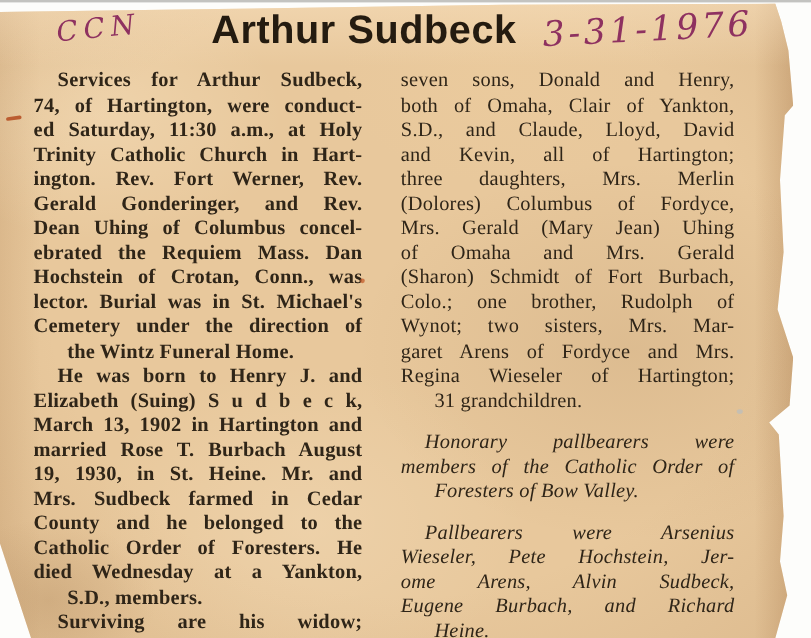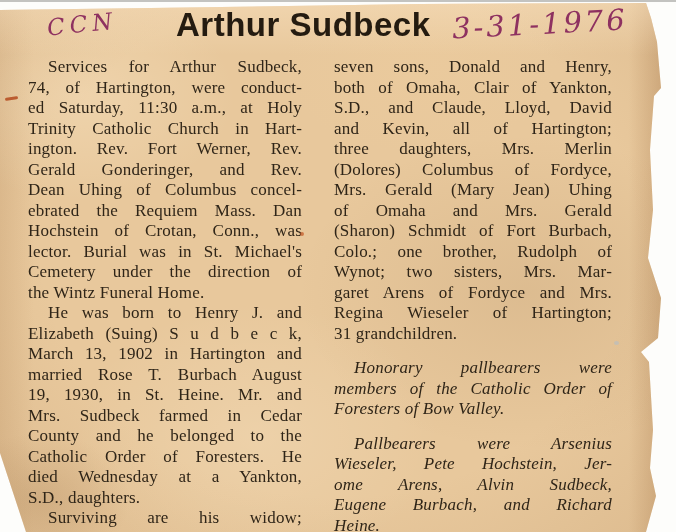--- a/index.html
+++ b/index.html
@@ -50,24 +50,24 @@
   }
   .margin-dash {
     position:absolute; left:5px; top:97px; width:13px; height:3px;
     background:#bb5c30; border-radius:2px; transform:rotate(-8deg);
   }
   .col {
     position:absolute; top:57px;
     font-size:17px; line-height:20.5px; color:#2f2518;
     letter-spacing:0.2px;
   }
-  .col-left  { left:28px;  width:274px; }
+  .col-left  { left:28px;  width:274px;font-weight:bold; }
   .col-right { left:334px; width:278px; }
   .line { text-align:justify; text-align-last:justify; }
-  .line.lastline { text-align-last:left; }
+  .line.lastline { text-align-last:left;margin-left:28px; }
   .line.indent { text-indent:20px; }
   .col-right .para + .para { margin-top:14px;font-style:italic; }
   .speck { position:absolute; border-radius:50%; }
   .speck-1 { left:300px; top:232px; width:4px; height:4px; background:rgba(196,94,44,0.75); }
   .speck-2 { left:614px; top:341px; width:5px; height:4px; background:rgba(190,190,186,0.8); }
 </style>
 </head>
 <body>
 
 <div class="stage">
@@ -100,21 +100,21 @@
         <div class="para">
           <div class="line indent">He was born to Henry J. and</div>
           <div class="line">Elizabeth (Suing) S u d b e c k,</div>
           <div class="line">March 13, 1902 in Hartington and</div>
           <div class="line">married Rose T. Burbach August</div>
           <div class="line">19, 1930, in St. Heine. Mr. and</div>
           <div class="line">Mrs. Sudbeck farmed in Cedar</div>
           <div class="line">County and he belonged to the</div>
           <div class="line">Catholic Order of Foresters. He</div>
           <div class="line">died Wednesday at a Yankton,</div>
-          <div class="line lastline">S.D., daughters.</div>
+          <div class="line lastline">S.D., members.</div>
         </div>
         <div class="para">
           <div class="line indent">Surviving are his widow;</div>
         </div>
       </div>
     <div class="col col-right" id="col-right">
         <div class="para">
           <div class="line">seven sons, Donald and Henry,</div>
           <div class="line">both of Omaha, Clair of Yankton,</div>
           <div class="line">S.D., and Claude, Lloyd, David</div>

